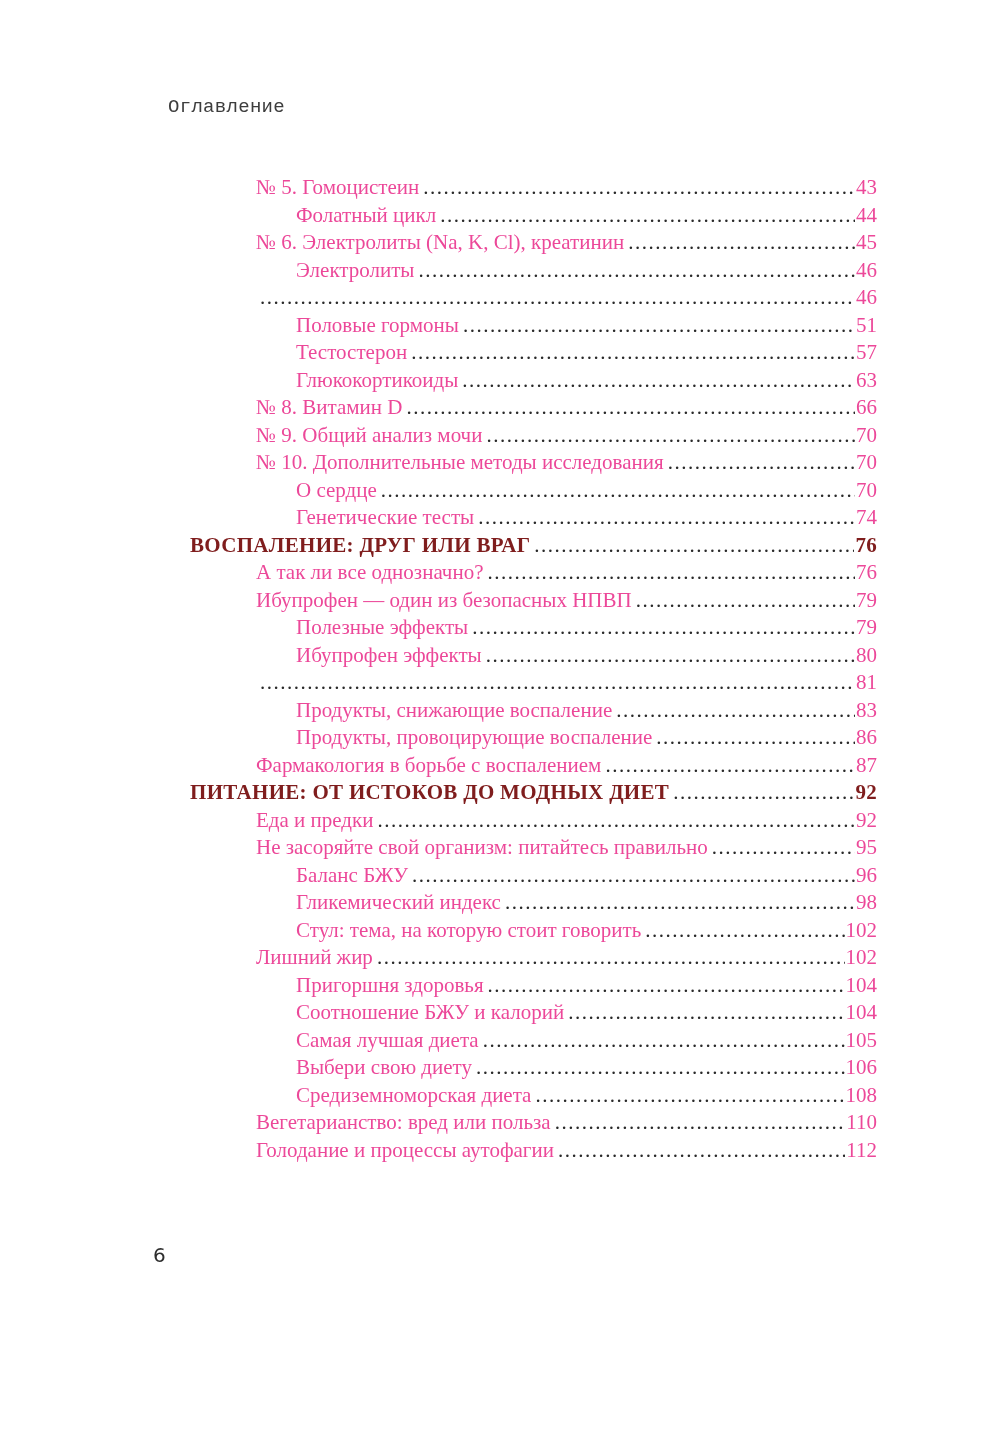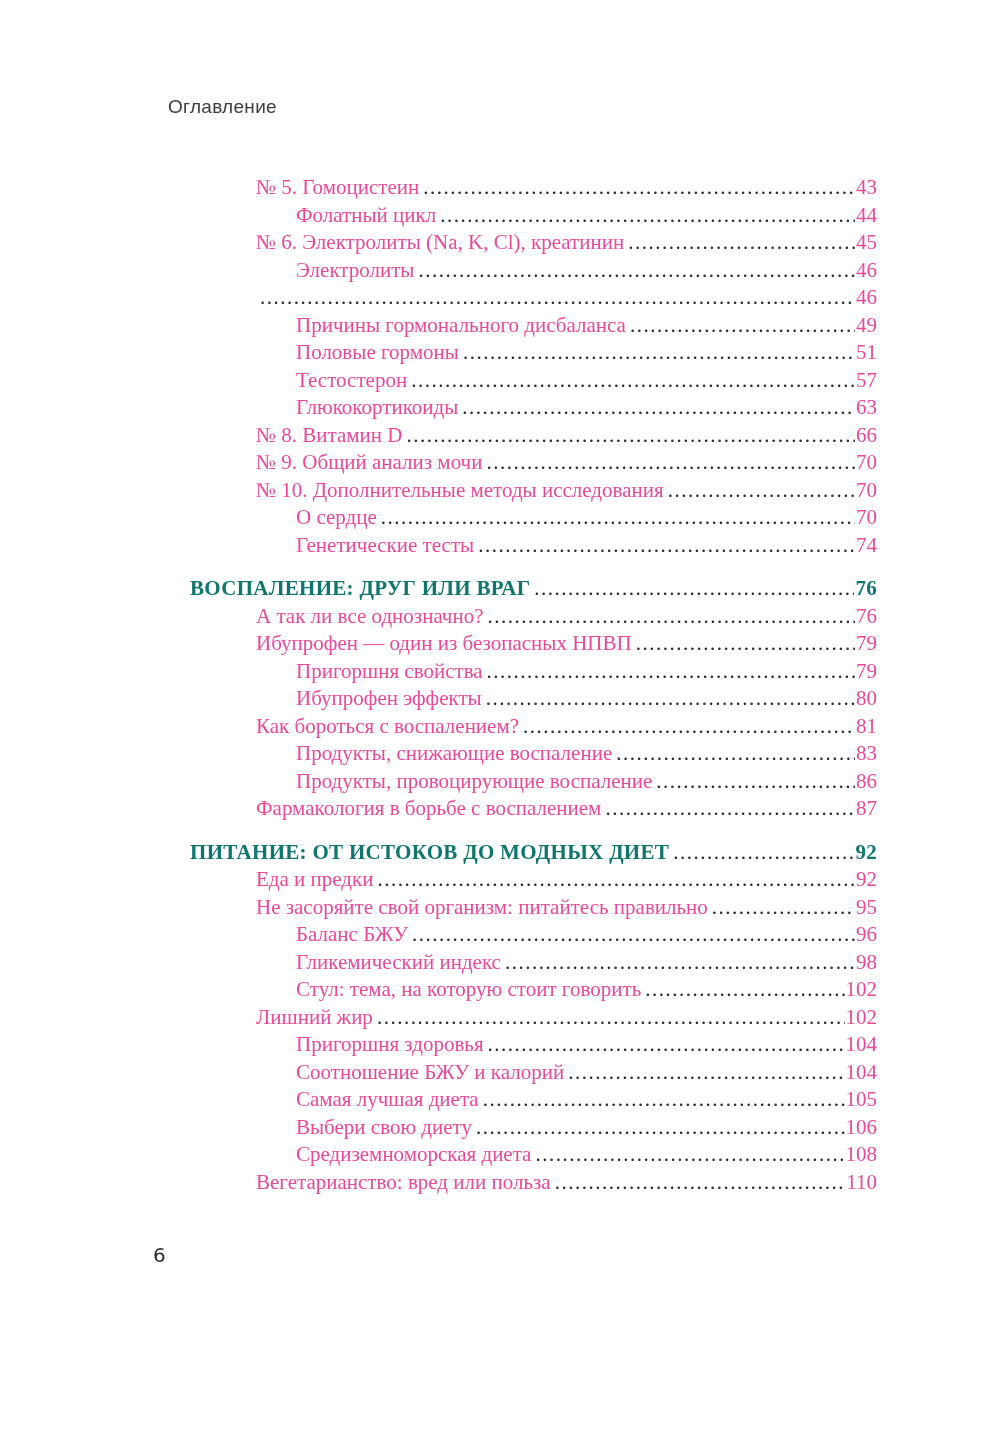--- a/index.html
+++ b/index.html
@@ -7,44 +7,43 @@
     width: 986px; height: 1447px;
     background: #ffffff;
     position: relative;
     font-family: "Liberation Serif", "DejaVu Serif", serif;
     color: #1e1e1e;
     overflow: hidden;
   }
   .running-header {
     position: absolute;
     left: 168px; top: 96px;
-    font-family: Liberation Sans, sans-serif;
+    font-family: Liberation Mono, monospace;
     font-size: 19px;
     color: #3d3d3d;
     letter-spacing: 0.3px;
   }
   .toc {
     position: absolute;
     left: 190px; top: 174px;
     width: 687px;
   }
   .row {
     display: flex;
     align-items: baseline;
     line-height: 27.5px;
     font-size: 21px;
     color: #ec4899;
   }
   .row.level-1 { padding-left: 66px; }
   .row.level-2 { padding-left: 106px; font-family: Liberation Serif, serif; }
   .row.chapter {
     font-weight: bold;
-    margin-top: 16px;
     letter-spacing: 0.3px;
-    color: #0f766e;
+    color: #7f1d1d;
   }
   .title { white-space: nowrap; flex: 0 0 auto; }
   .leader {
     flex: 1 1 auto;
     overflow: hidden;
     white-space: nowrap;
     margin: 0 1px 0 4px;
     min-width: 8px;
     font-weight: normal;
   }
@@ -89,25 +88,20 @@
     <div class="row level-2">
     <span class="title">Электролиты</span>
     <span class="leader"></span>
     <span class="pagenum">46</span>
   </div>
     <div class="row level-1">
     <span class="leader"></span>
     <span class="pagenum">46</span>
   </div>
     <div class="row level-2">
-    <span class="title">Причины гормонального дисбаланса</span>
-    <span class="leader"></span>
-    <span class="pagenum">49</span>
-  </div>
-    <div class="row level-2">
     <span class="title">Половые гормоны</span>
     <span class="leader"></span>
     <span class="pagenum">51</span>
   </div>
     <div class="row level-2">
     <span class="title">Тестостерон</span>
     <span class="leader"></span>
     <span class="pagenum">57</span>
   </div>
     <div class="row level-2">
@@ -149,31 +143,30 @@
     <span class="title">А так ли все однозначно?</span>
     <span class="leader"></span>
     <span class="pagenum">76</span>
   </div>
     <div class="row level-1">
     <span class="title">Ибупрофен — один из безопасных НПВП</span>
     <span class="leader"></span>
     <span class="pagenum">79</span>
   </div>
     <div class="row level-2">
-    <span class="title">Пригоршня свойства</span>
+    <span class="title">Полезные эффекты</span>
     <span class="leader"></span>
     <span class="pagenum">79</span>
   </div>
     <div class="row level-2">
     <span class="title">Ибупрофен эффекты</span>
     <span class="leader"></span>
     <span class="pagenum">80</span>
   </div>
     <div class="row level-1">
-    <span class="title">Как бороться с воспалением?</span>
     <span class="leader"></span>
     <span class="pagenum">81</span>
   </div>
     <div class="row level-2">
     <span class="title">Продукты, снижающие воспаление</span>
     <span class="leader"></span>
     <span class="pagenum">83</span>
   </div>
     <div class="row level-2">
     <span class="title">Продукты, провоцирующие воспаление</span>
@@ -243,15 +236,20 @@
     <div class="row level-2">
     <span class="title">Средиземноморская диета</span>
     <span class="leader"></span>
     <span class="pagenum">108</span>
   </div>
     <div class="row level-1">
     <span class="title">Вегетарианство: вред или польза</span>
     <span class="leader"></span>
     <span class="pagenum">110</span>
   </div>
+    <div class="row level-1">
+    <span class="title">Голодание и процессы аутофагии</span>
+    <span class="leader"></span>
+    <span class="pagenum">112</span>
+  </div>
   </div>
 
 <div class="folio">6</div>
 
 </body></html>

